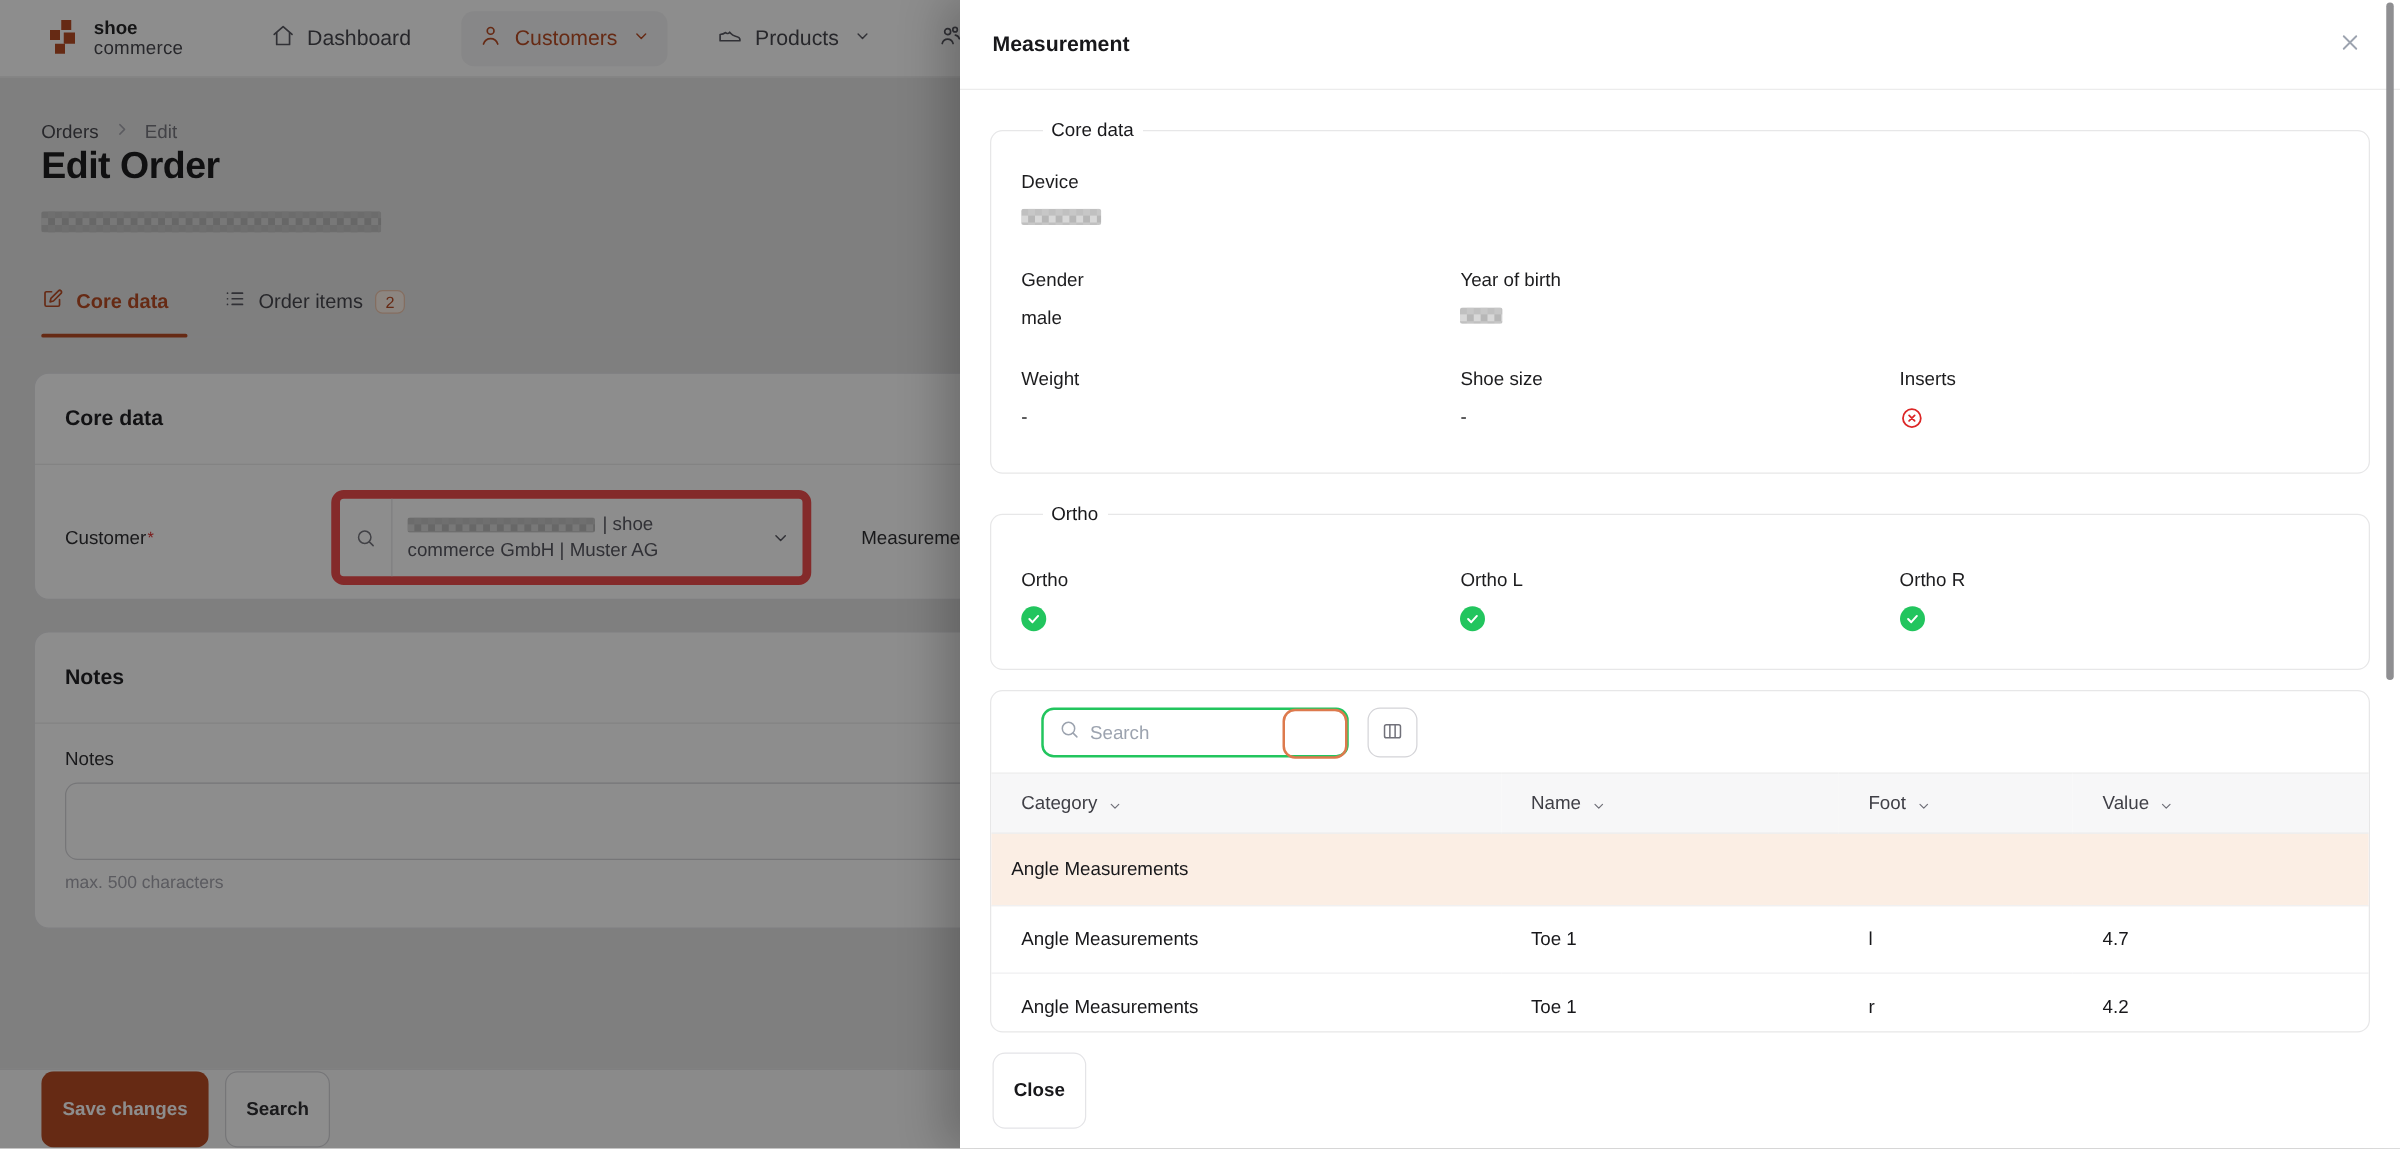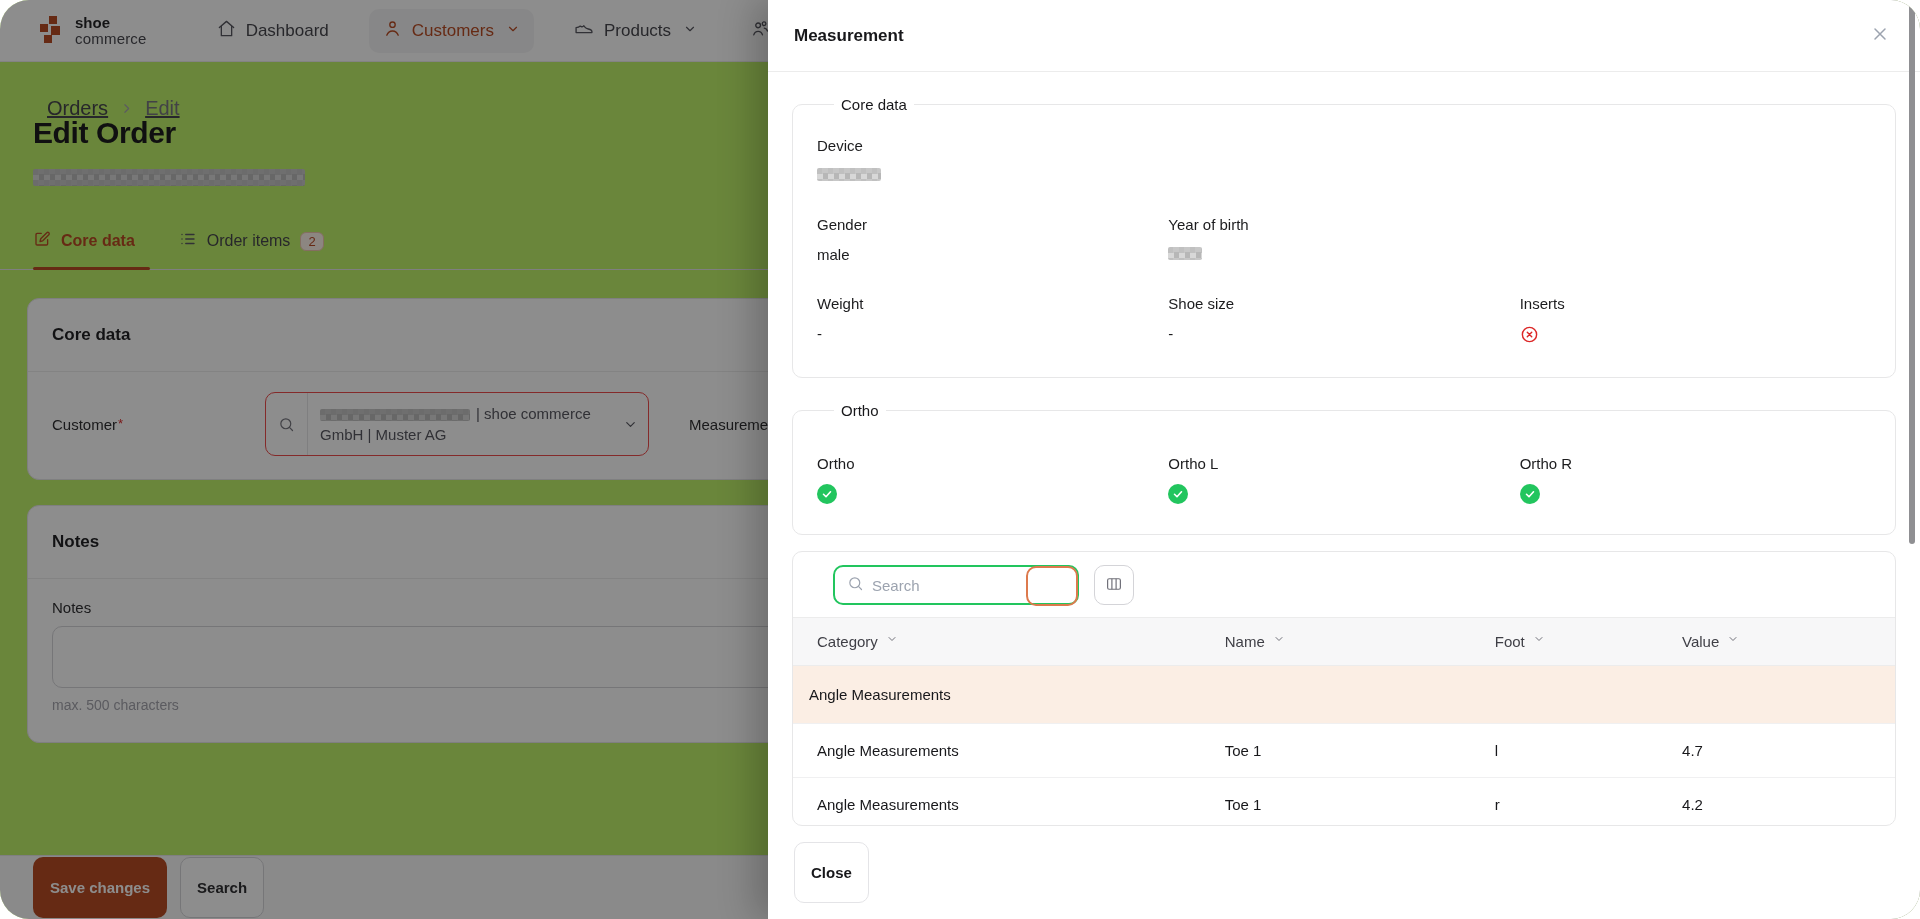--- a/index.html
+++ b/index.html
@@ -1,39 +1,39 @@
 <!DOCTYPE html>
 <html><head>
 <meta charset="utf-8">
 <style>
   * { margin:0; padding:0; box-sizing:border-box; }
   html,body { width:1920px; height:919px; }
   body { font-family:"Liberation Sans","DejaVu Sans",sans-serif; color:#18181b; overflow:hidden; }
-  .stage { position:relative; width:1920px; height:919px; background:#bef264; overflow:hidden;border-radius:29px; }
+  .stage { position:relative; width:1920px; height:919px; background:#e5e5e5; overflow:hidden; }
 
   
   .topnav { position:absolute; top:0; left:0; width:1920px; height:62px; background:#fff;
             border-bottom:1px solid #ececec; display:flex; align-items:center; z-index:1; }
   .logo { display:flex; align-items:center; gap:9px; margin-left:40px; }
   .logo-mark { position:relative; width:26px; height:30px; }
   .logo-mark span { position:absolute; background:#b6451c; }
   .logo-text { line-height:1.02; font-size:15px; }
   .logo-text .t1 { font-weight:700; color:#1c1c1e; }
   .logo-text .t2 { font-weight:400; color:#3f3f46; letter-spacing:.2px; }
   .navitems { display:flex; align-items:center; gap:26px; margin-left:56px; }
   .navitem { display:flex; align-items:center; gap:10px; font-size:17px; color:#3f3f46;
              padding:10px 14px; border-radius:10px; cursor:pointer; }
   .navitem svg { stroke:#52525b; }
   .navitem.active { background:#f4f4f5; color:#b6451c; }
   .navitem.active svg { stroke:#b6451c; }
   .chev { margin-left:2px; }
 
   
-  .crumbs { position:absolute; top:97px; left:47px; display:flex; align-items:center; gap:12px;
-            font-size:20px; color:#3f3f46;text-decoration:underline; }
+  .crumbs { position:absolute; top:97px; left:33px; display:flex; align-items:center; gap:12px;
+            font-size:15px; color:#3f3f46; }
   .crumbs .c2 { color:#71717a; }
   .page-title { position:absolute; top:116px; left:33px; font-size:30px; font-weight:700;
                 letter-spacing:-.4px; color:#141416; }
   .mosaic { background:#cfcfcf;
     background-image:conic-gradient(#c7c7c7 25%, #b7b7b7 0 50%, #d8d8d8 0 75%, #c0c0c0 0);
     background-size:11px 11px; border-radius:2px; }
   .order-id-mosaic { position:absolute; top:169px; left:33px; width:272px; height:17px; }
 
   .tabs { position:absolute; top:230px; left:33px; display:flex; align-items:center; gap:44px; }
   .tab { display:flex; align-items:center; gap:10px; font-size:16px; color:#3f3f46; padding-bottom:16px; cursor:pointer; }
@@ -43,21 +43,21 @@
   .tabs-divider { position:absolute; top:269px; left:0; width:1920px; height:1px; background:#e4e4e7; }
   .tab-underline { position:absolute; top:267px; left:33px; width:117px; height:3px; background:#b6451c; border-radius:2px; }
 
   .card { position:absolute; left:27px; width:1866px; background:#fff; border:1px solid #e4e4e7; border-radius:12px; }
   .card-head { padding:26px 24px; font-size:17px; font-weight:600; border-bottom:1px solid #ececec; }
   .card1 { top:298px; height:182px; }
   .card1-body { display:flex; align-items:center; padding:20px 24px; gap:0; }
   .field-label { font-size:15px; color:#27272a; }
   .req { color:#dc2626; font-size:13px; vertical-align:top; margin-left:1px; }
   .cust-label { width:213px; }
-  .select { width:384px; border:1px solid #ef4444; border-radius:10px; display:flex; align-items:stretch;
+  .select { width:384px; border:7px solid #ef4444; border-radius:10px; display:flex; align-items:stretch;
             background:#fff; min-height:64px; }
   .select-iconseg { width:42px; display:flex; align-items:center; justify-content:center; border-right:1px solid #e4e4e7; }
   .select-text { flex:1; padding:10px 10px 10px 12px; font-size:15px; line-height:21px; color:#52525b; }
   .select-chev { width:36px; display:flex; align-items:center; justify-content:center; }
   .inline-mosaic { display:inline-block; width:150px; height:12px; vertical-align:middle; margin-right:6px; }
   .meas-label { margin-left:40px; }
 
   .card2 { top:505px; height:238px; }
   .card2-body { padding:20px 24px; }
   .notes-textarea { display:block; width:1760px; height:62px; margin-top:10px; border:1px solid #d4d4d8;
@@ -97,21 +97,21 @@
   .searchbox input { border:none; outline:none; font-size:15px; color:#3f3f46; width:130px; background:transparent; }
   .searchbox input::placeholder { color:#9ca3af; }
   .search-accent { position:absolute; top:-1px; right:-1px; width:52px; height:40px;
                    border:2px solid #dd7a4d; border-radius:10px; pointer-events:none; }
   .colbtn { width:40px; height:40px; border:1px solid #d4d4d8; border-radius:10px; background:#fff;
             display:flex; align-items:center; justify-content:center; cursor:pointer; }
 
   table.mtable { width:100%; border-collapse:collapse; font-size:15px; }
   .mtable th { background:#f7f7f8; text-align:left; font-weight:500; color:#3f3f46;
                padding:15px 10px 15px 24px; border-top:1px solid #ececec; border-bottom:1px solid #ececec; }
-  .mtable th .thwrap { display:flex; align-items:flex-start; gap:8px; cursor:pointer; }
+  .mtable th .thwrap { display:flex; align-items:flex-end; gap:8px; cursor:pointer; }
   .mtable td { padding:18px 10px 18px 24px; border-top:1px solid #f0f0f1; }
   .mtable tr.group td { background:#fbeee4; padding:20px 16px; border-top:none; }
   .bottom-strip { height:6px; background:#f0f0f1; }
 
   .drawer-footer { margin:16px 26px; }
   .btn-close { background:#fff; border:1px solid #e4e4e7; color:#18181b; }
 
   
   .scroll-thumb { position:absolute; top:2px; right:5px; width:6px; height:542px; background:#8f8f92;
                   border-radius:3px; z-index:40; }

